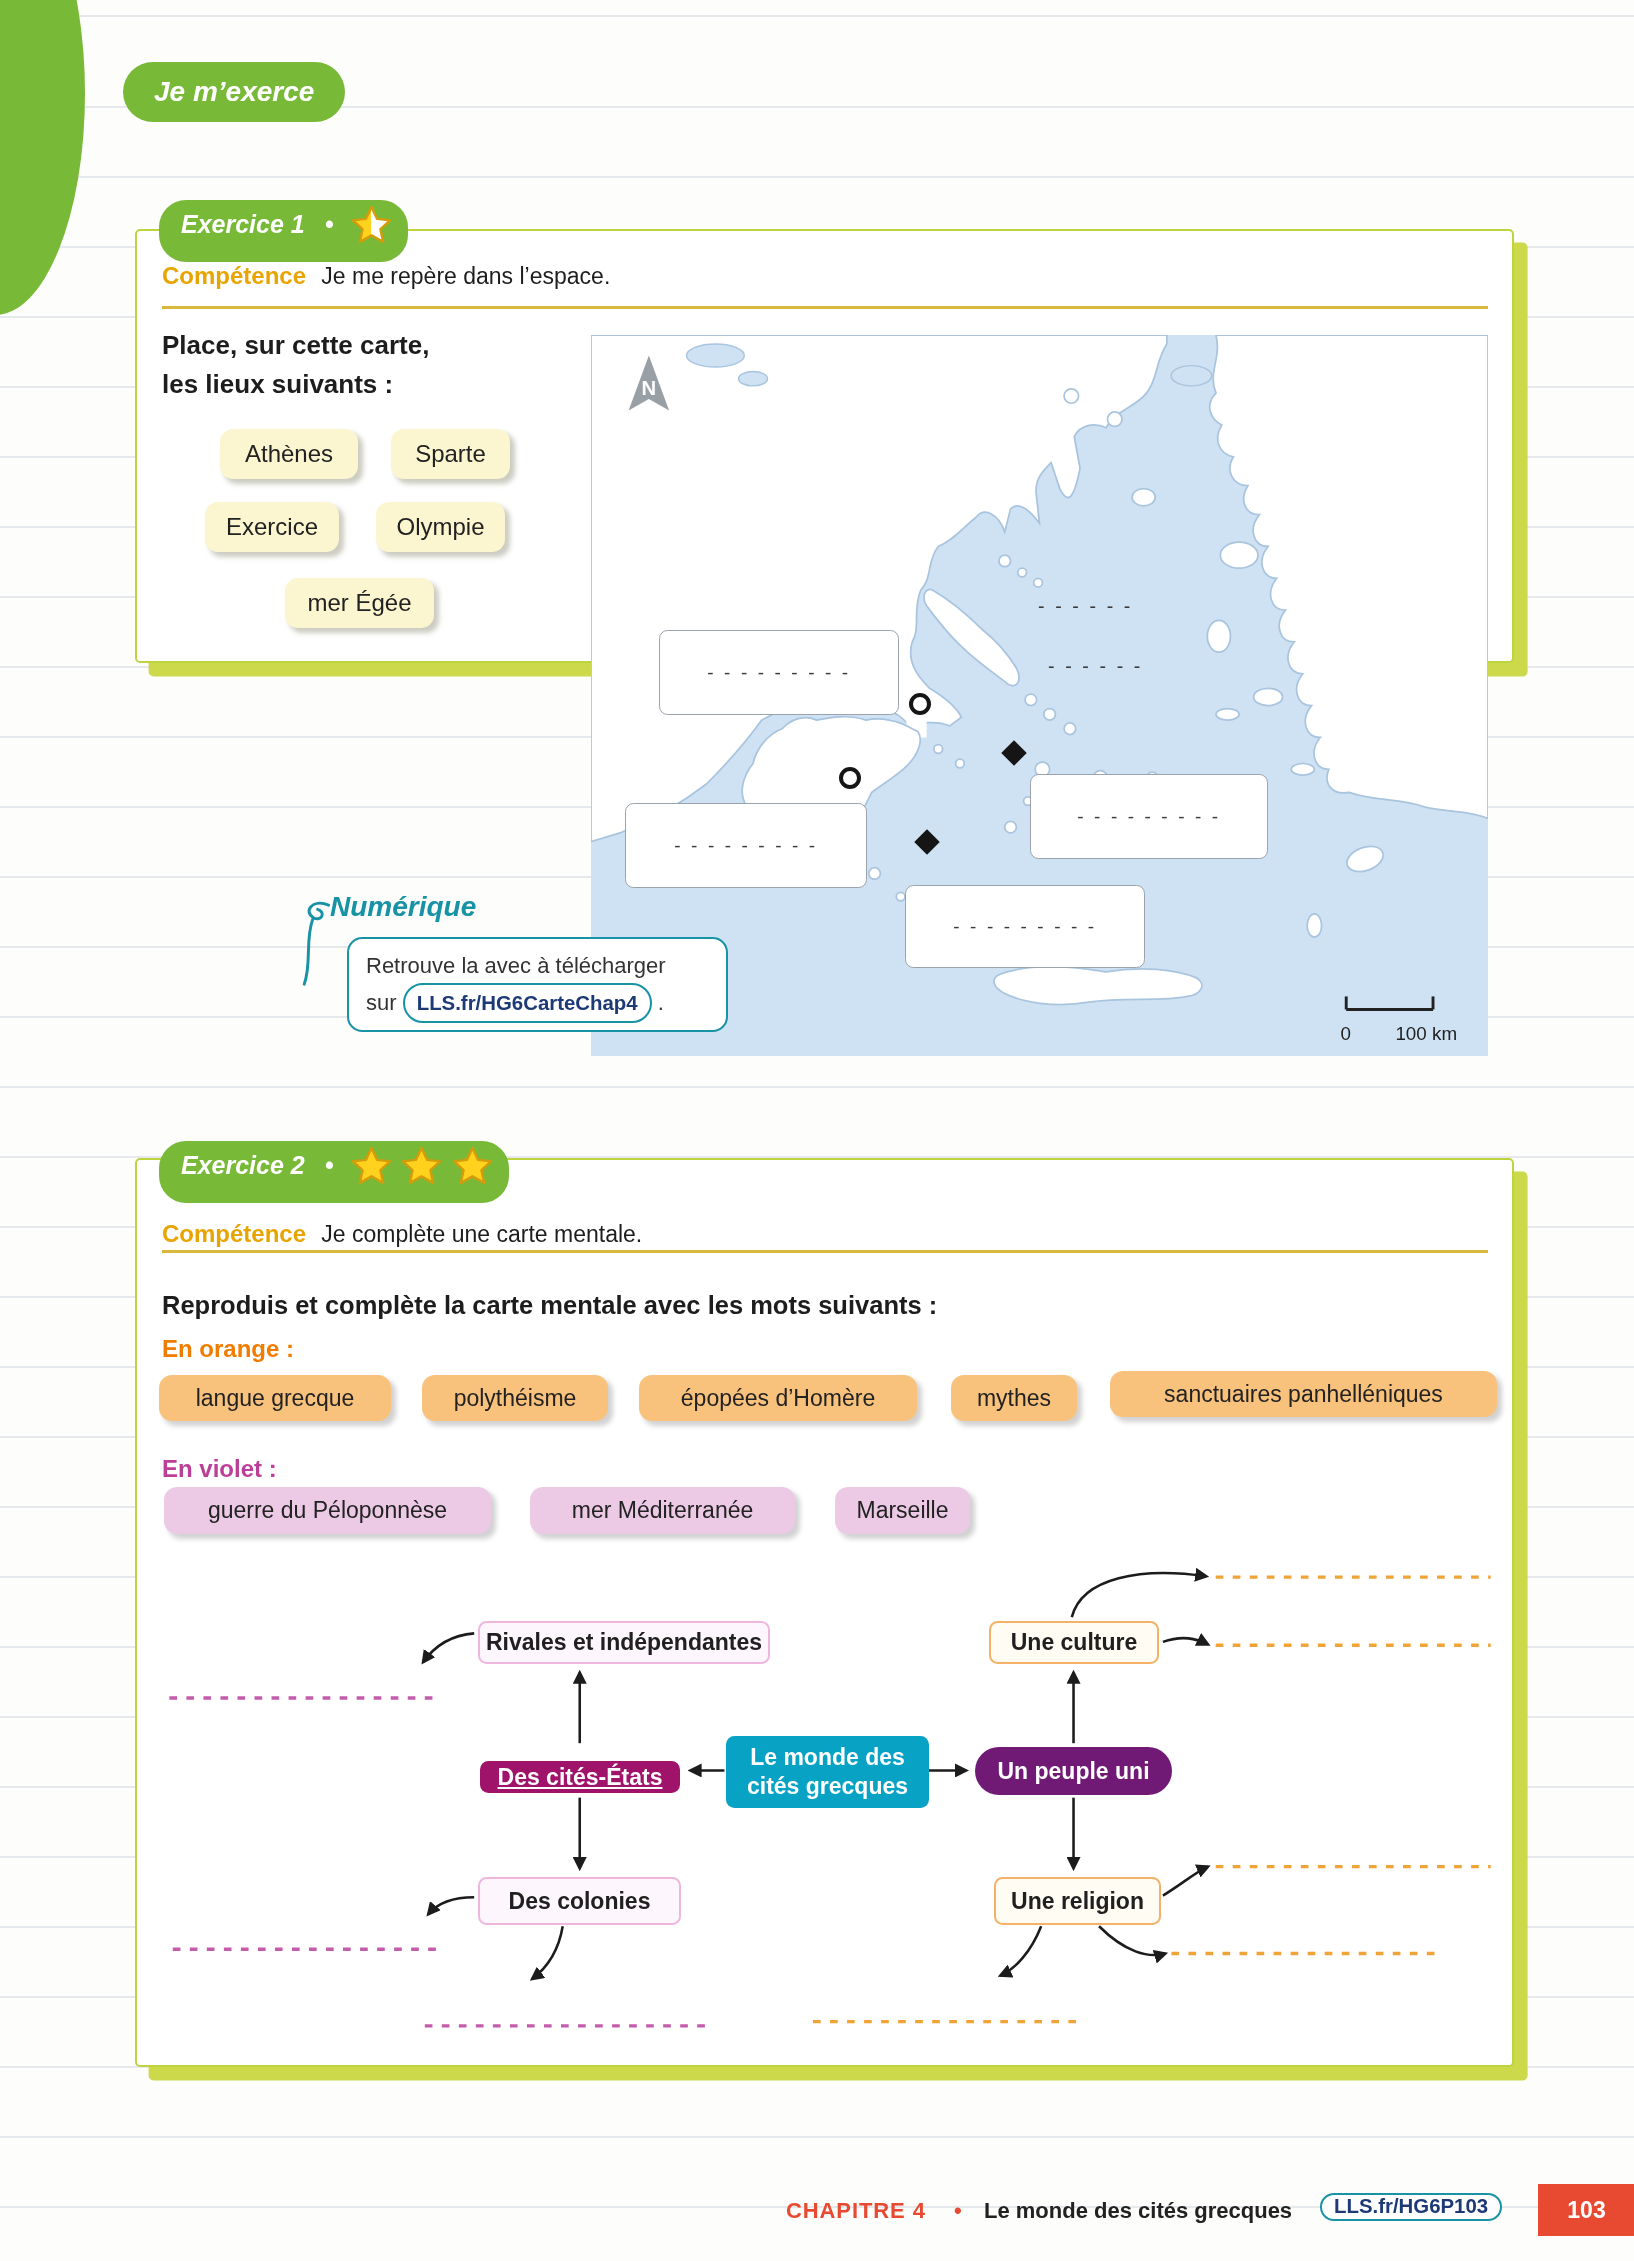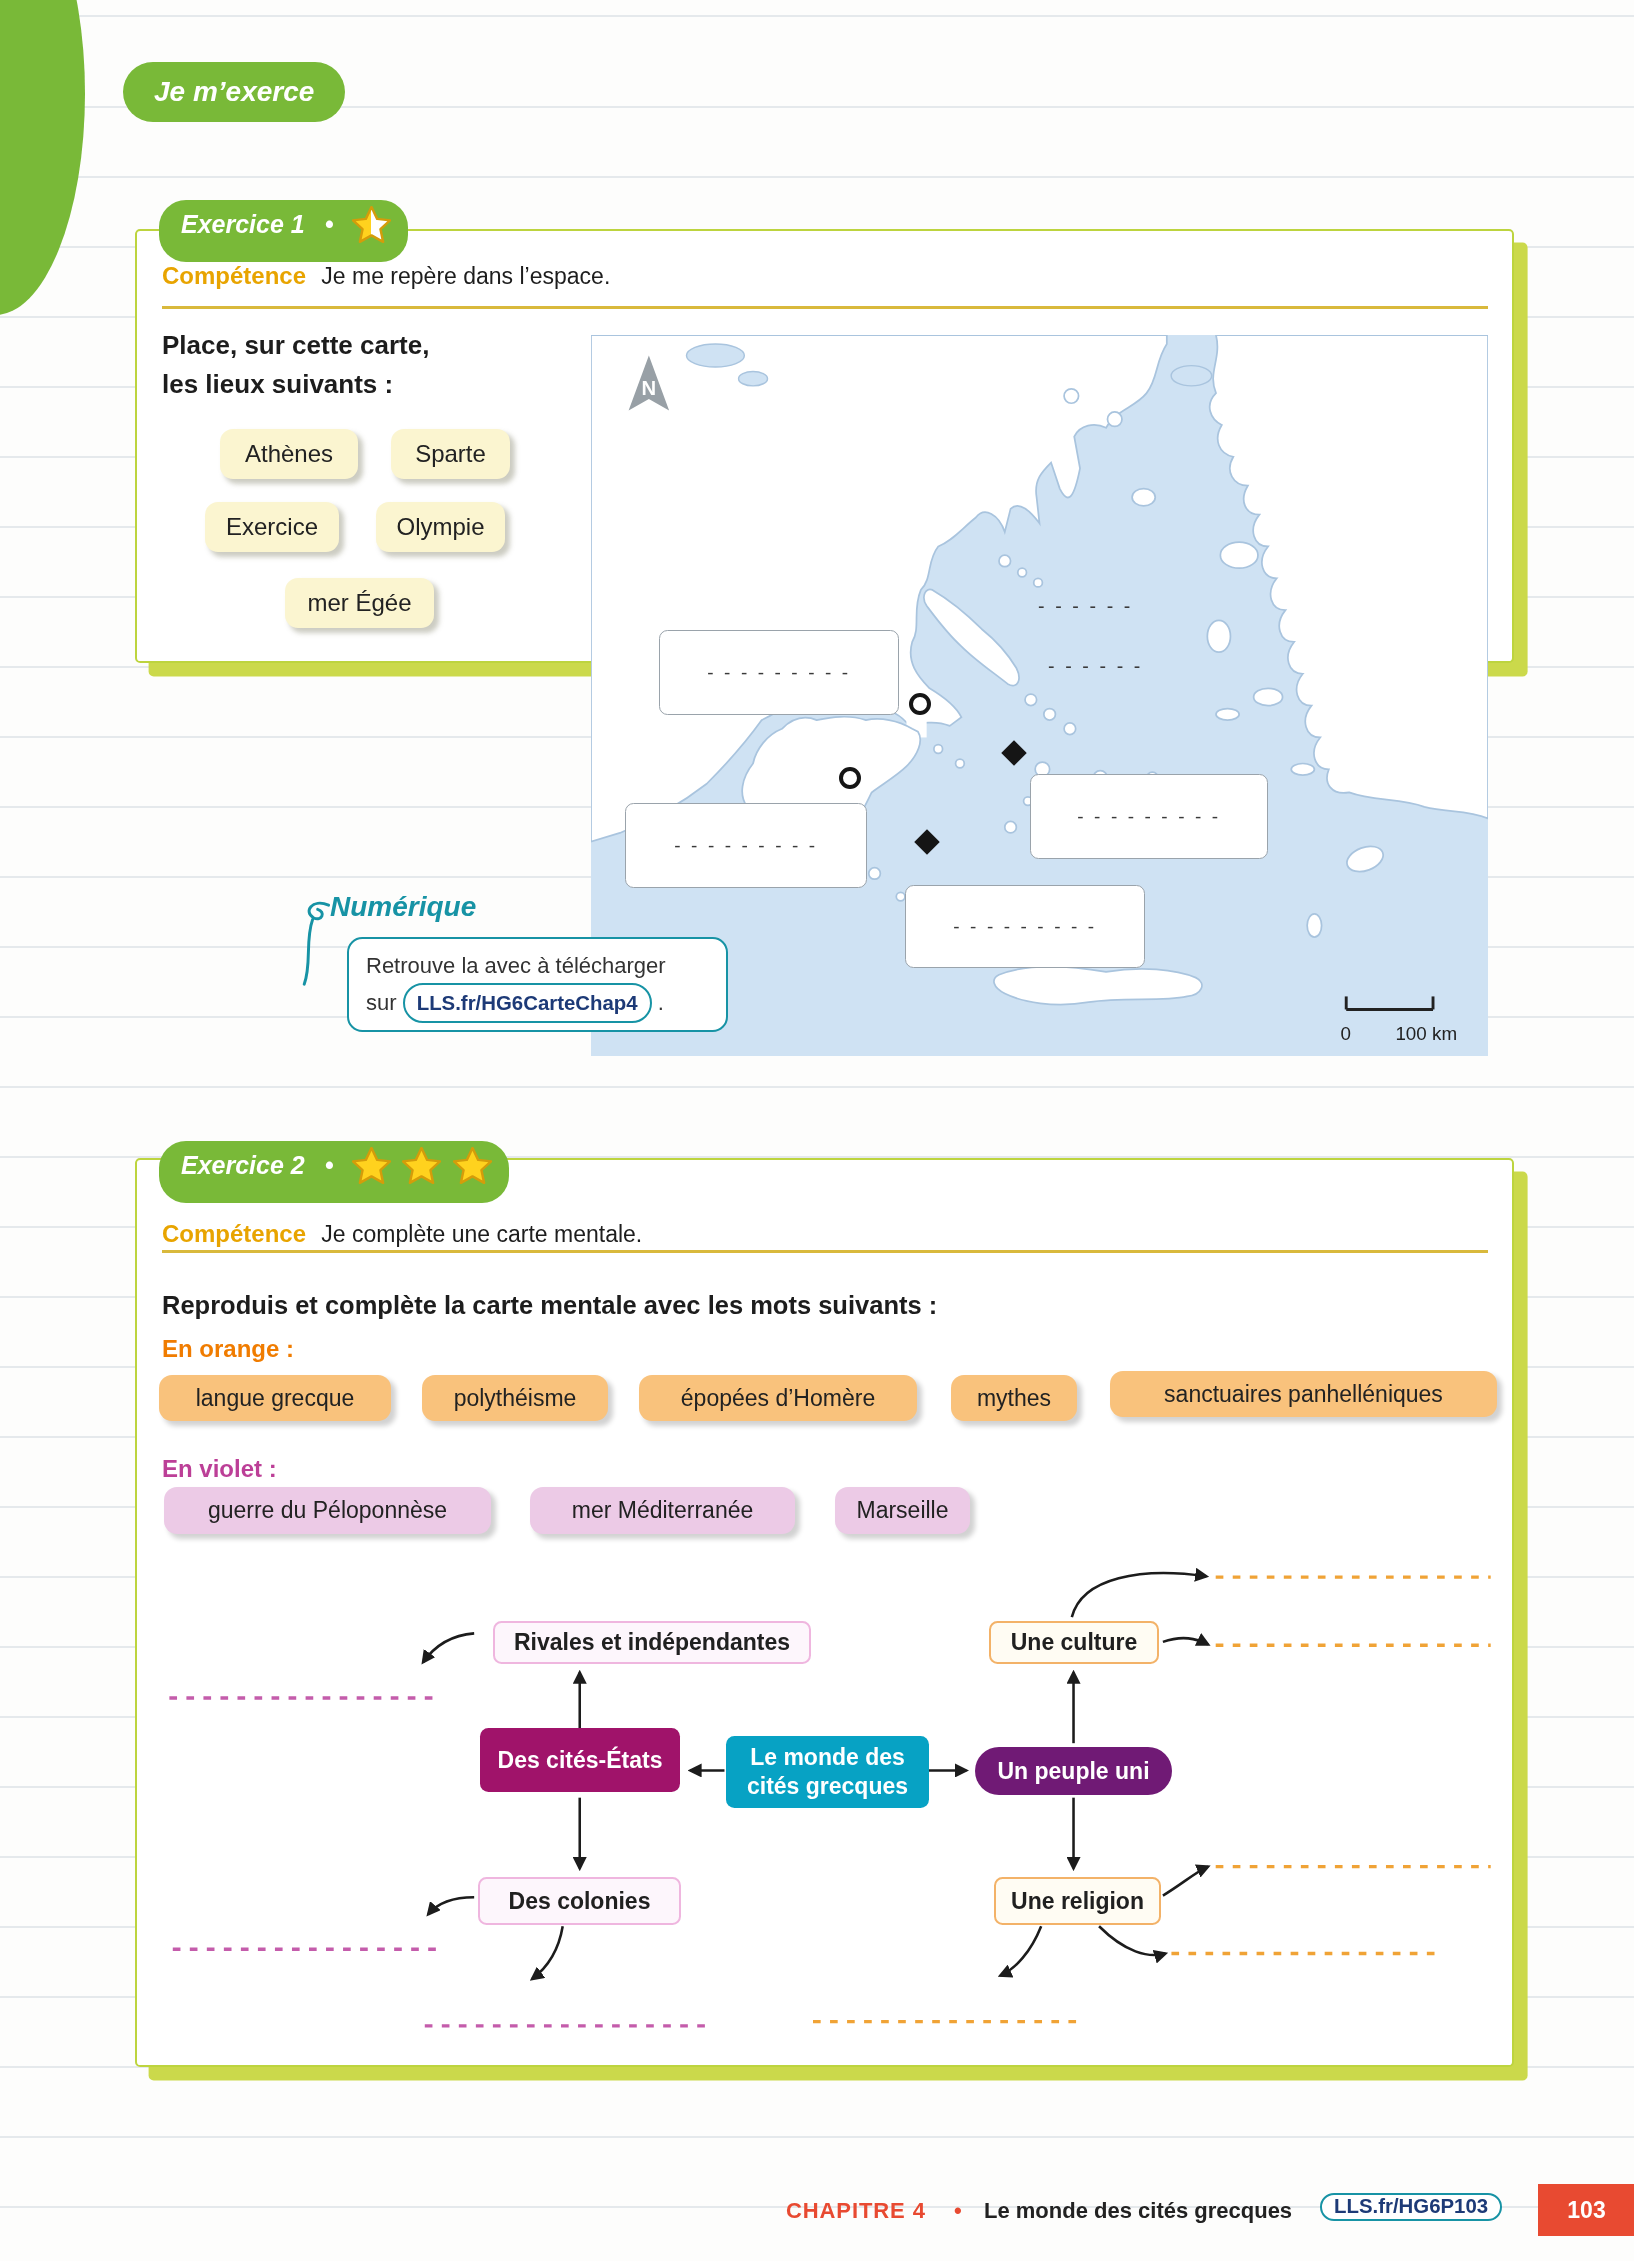--- a/index.html
+++ b/index.html
@@ -284,23 +284,23 @@
         <path d="M42,927 L360,927" stroke="#c45cab"></path>
         <path d="M338,1017 L670,1017" stroke="#c45cab"></path>
         <path d="M1267,490 L1590,490" stroke="#f0a336"></path>
         <path d="M1267,570 L1590,570" stroke="#f0a336"></path>
         <path d="M1267,830 L1590,830" stroke="#f0a336"></path>
         <path d="M1215,932 L1534,932" stroke="#f0a336"></path>
         <path d="M794,1012 L1114,1012" stroke="#f0a336"></path>
       </g>
     </svg>
 
-    <div class="mm-node mm-pink" style="left:356px;top:461px;width:318px;height:43px;">Rivales et indépendantes</div>
+    <div class="mm-node mm-pink" style="left:341px;top:461px;width:292px;height:43px;">Rivales et indépendantes</div>
     <div class="mm-node mm-orangeline" style="left:852px;top:461px;width:170px;height:43px;">Une culture</div>
-    <div class="mm-node mm-magenta" style="left:343px;top:568px;width:200px;height:64px;">Des cités-États</div>
+    <div class="mm-node mm-magenta" style="left:343px;top:601px;width:200px;height:32px;text-decoration:underline;">Des cités-États</div>
     <div class="mm-node mm-teal" style="left:589px;top:576px;width:203px;height:72px;">Le monde des cités grecques</div>
     <div class="mm-node mm-orange" style="left:838px;top:587px;width:197px;height:48px;">Un peuple uni</div>
     <div class="mm-node mm-pink" style="left:341px;top:717px;width:203px;height:48px;">Des colonies</div>
     <div class="mm-node mm-orangeline" style="left:857px;top:717px;width:167px;height:48px;">Une religion</div>
   </div>
 
   <div class="ex-badge badge-ex2">
     <span>Exercice 2</span>
     <span>•</span>
     <svg class="star" viewBox="0 0 40 38">

